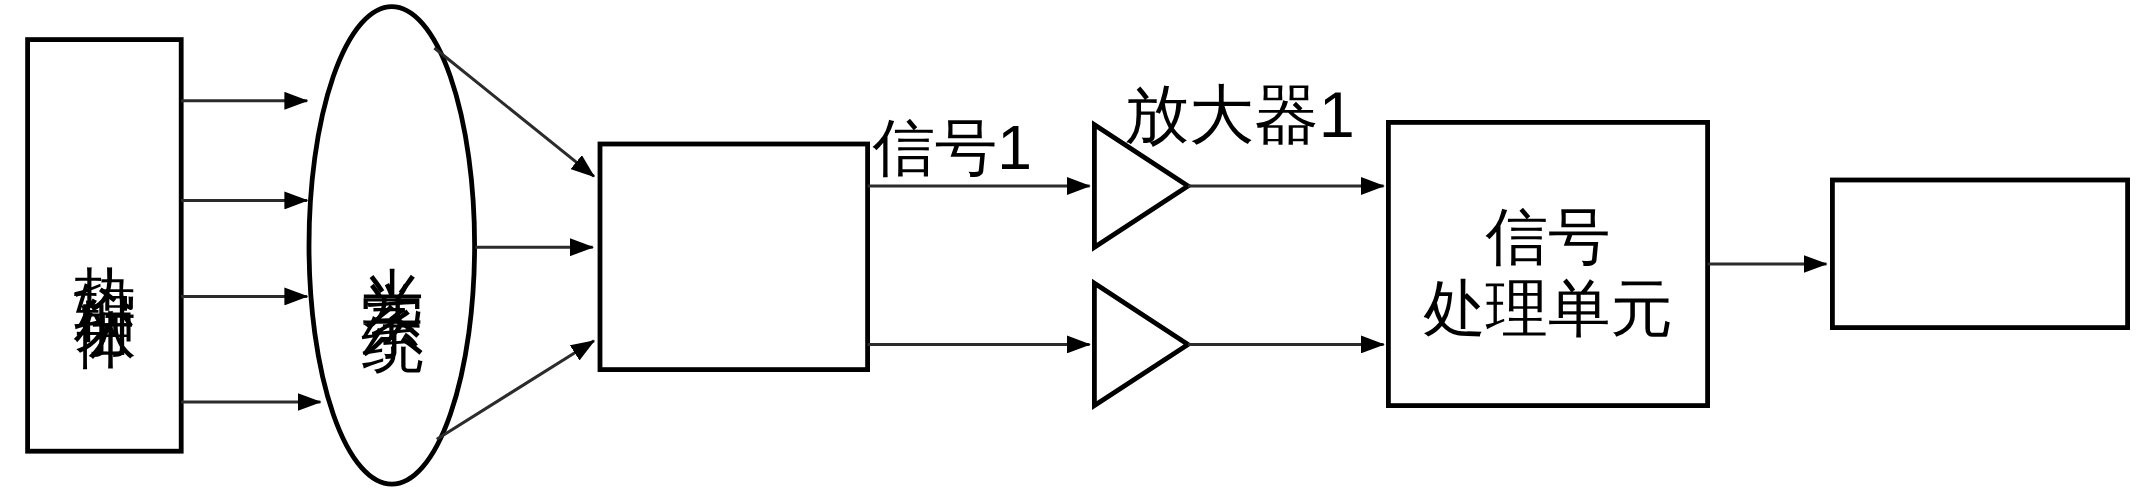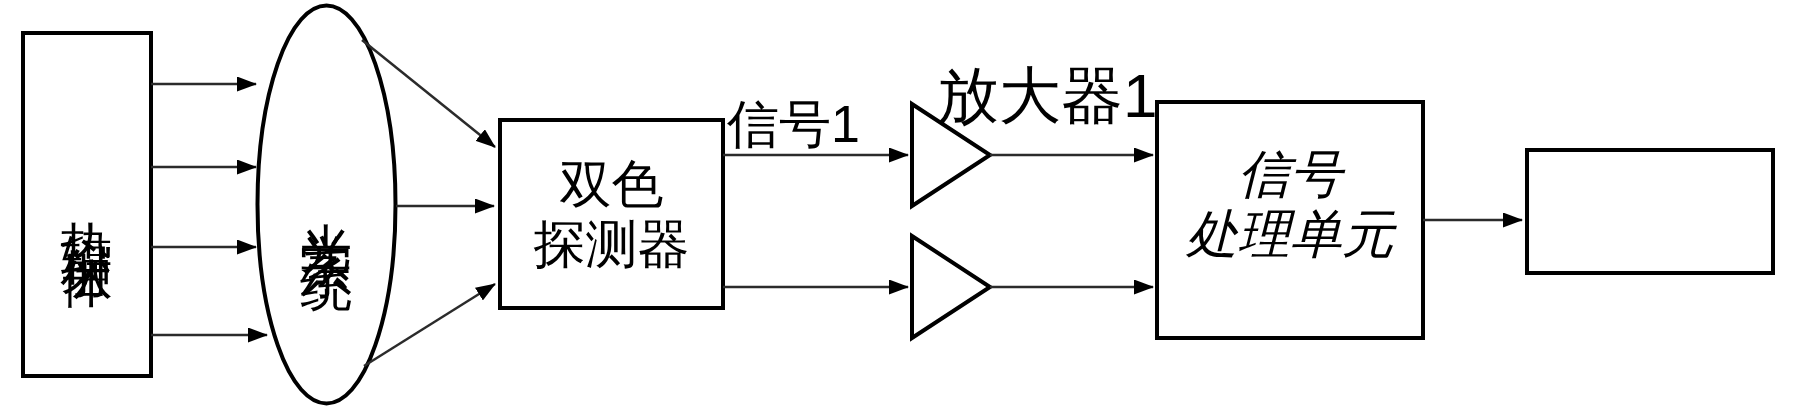--- a/index.html
+++ b/index.html
@@ -33,21 +33,21 @@
     white-space: nowrap;
   }
   .edge-label {
     position: absolute;
     font-size: 52px;
     line-height: 54px;
     white-space: nowrap;
     color: #000000;
     pointer-events: none;
   }
-  .amp-label { font-size: 62px; line-height: 56px; }
+  .amp-label { font-size: 54px; line-height: 56px; }
 </style>
 </head>
 <body>
 
 <div class="canvas">
 
   <svg class="layer" width="1796" height="413" viewBox="0 0 1796 413">
     <defs>
       <marker id="arrowhead" markerUnits="userSpaceOnUse" markerWidth="20" markerHeight="15" refX="19" refY="7.5" orient="auto">
         <path d="M0,0 L20,7.5 L0,15 Z" fill="#000000"></path>
@@ -81,23 +81,21 @@
   </svg>
 
   <div class="label" style="left:23px; top:33px; width:128px; height:343px;">
     <span class="vtext">热辐射体</span>
   </div>
 
   <div class="label" style="left:257px; top:6px; width:139px; height:397px;">
     <span class="vtext">光学系统</span>
   </div>
 
-  <div class="label" style="left:500px; top:120px; width:223px; height:188px;">双色
-探测器</div>
 
-  <div class="label" style="left:1157px; top:86px; width:266px; height:236px;font-style:italic;">信号
+  <div class="label" style="left:1157px; top:110px; width:266px; height:236px;">信号
 处理单元</div>
 
 
   <div class="edge-label" style="left:727px; top:97px;">信号1</div>
   <div class="edge-label amp-label" style="left:937px; top:68px;">放大器1</div>
 
 </div>
 
 </body></html>

